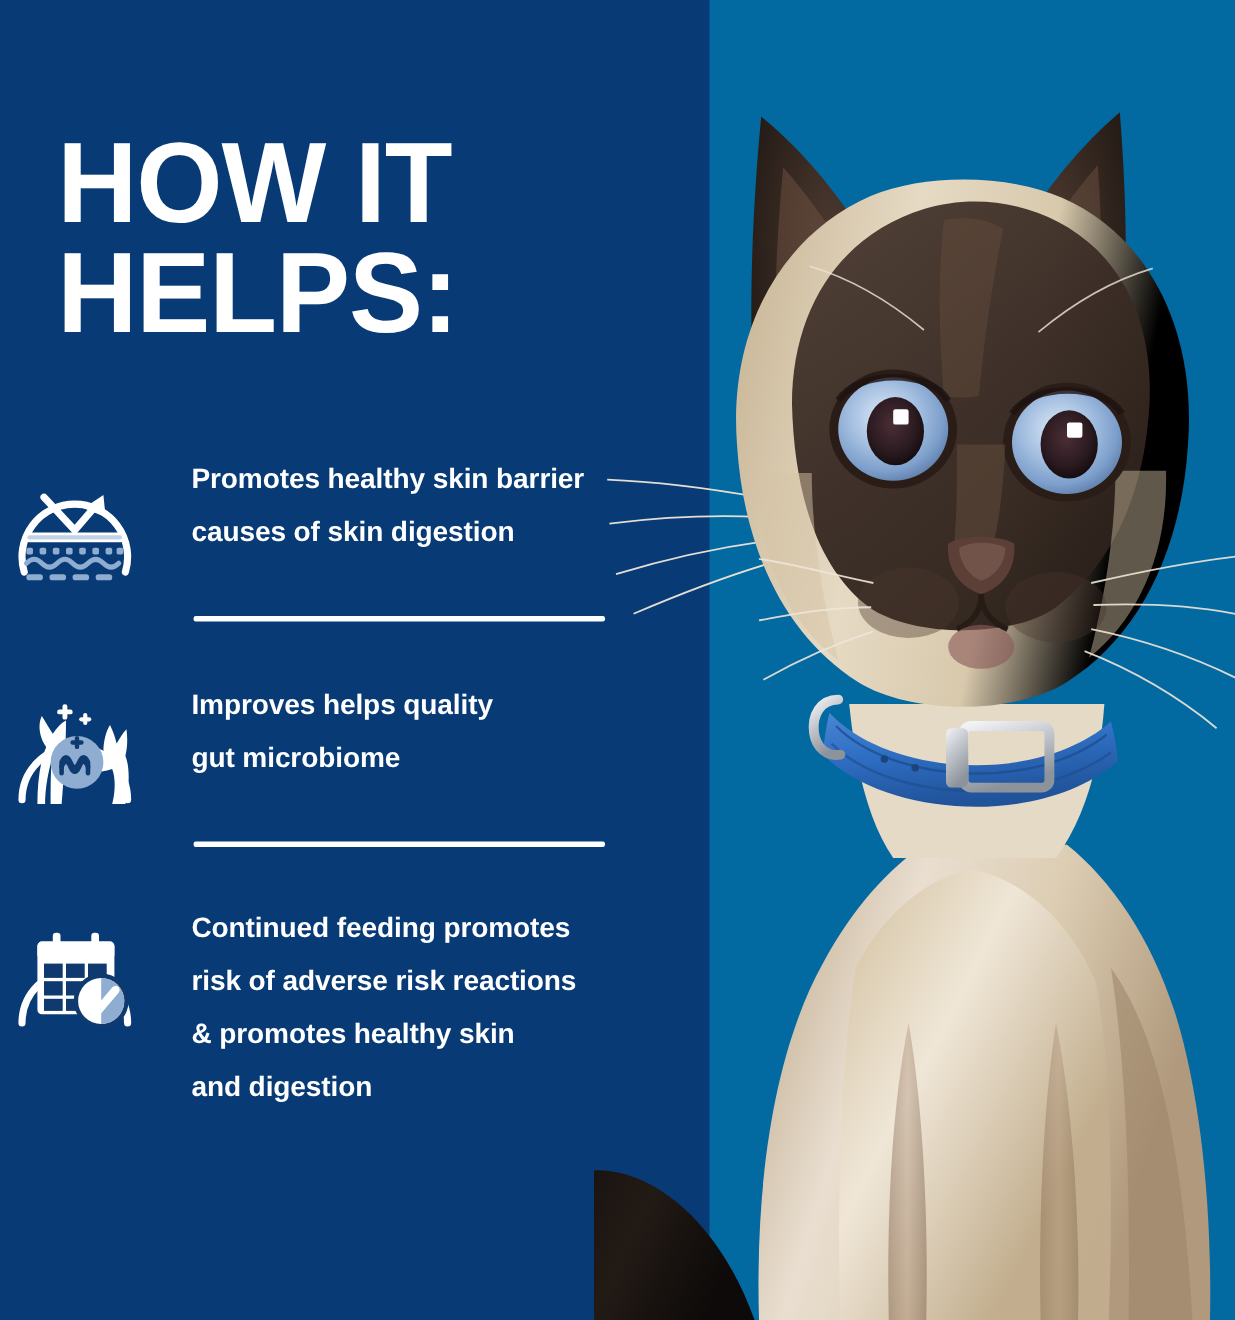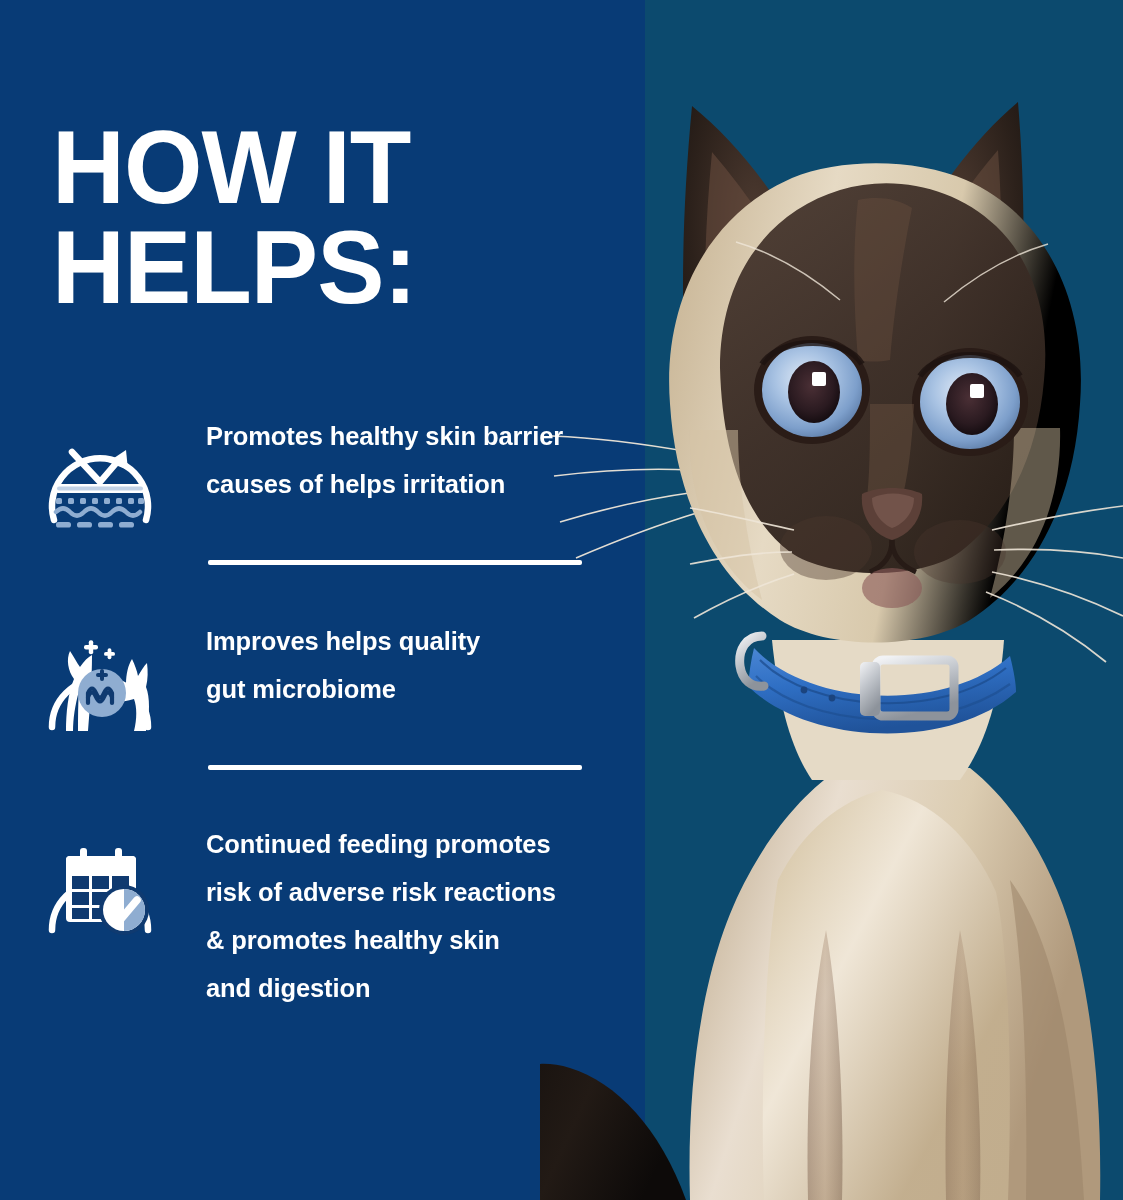--- a/index.html
+++ b/index.html
@@ -11,21 +11,21 @@
     width: 1123px;
     height: 1200px;
     overflow: hidden;
     font-family: "Liberation Sans", sans-serif;
   }
 
   #poster {
     position: relative;
     width: 1123px;
     height: 1200px;
-    background: #0c4a6e;
+    background: #0369a1;
     overflow: hidden;
   }
 
   
   .navy-panel {
     position: absolute;
     left: 0;
     top: 0;
     width: 645px;
     height: 1200px;
@@ -55,21 +55,20 @@
     white-space: nowrap;
   }
 
   
   .benefits {
     position: absolute;
     left: 0;
     top: 400px;
     width: 645px;
     z-index: 6;
-    margin-left: 32px;
   }
   .benefit {
     position: relative;
     display: flex;
     align-items: flex-start;
     padding-left: 8px;
   }
   .benefit-icon {
     flex: 0 0 auto;
     width: 120px;
@@ -358,21 +357,21 @@
           <g fill="#8fadd1">
             <rect x="16" y="106" width="15" height="5.5" rx="2.6"></rect>
             <rect x="37" y="106" width="15" height="5.5" rx="2.6"></rect>
             <rect x="58" y="106" width="15" height="5.5" rx="2.6"></rect>
             <rect x="79" y="106" width="15" height="5.5" rx="2.6"></rect>
           </g>
         </svg>
       </div>
       <div class="benefit-text">
         <span class="bl">Promotes healthy skin barrier</span>
-        <span class="bl">causes of helps irritation</span>
+        <span class="bl">causes of skin digestion</span>
       </div>
     </div>
 
     <div class="divider"></div>
     <div class="sp-1"></div>
 
     <div class="benefit">
       <div class="benefit-icon">
         <svg viewBox="0 0 120 120" xmlns="http://www.w3.org/2000/svg" aria-hidden="true">
           <path d="M12 106 A 48 48 0 1 1 108 106" stroke="#ffffff" stroke-width="6.5" fill="none" stroke-linecap="round"></path>

